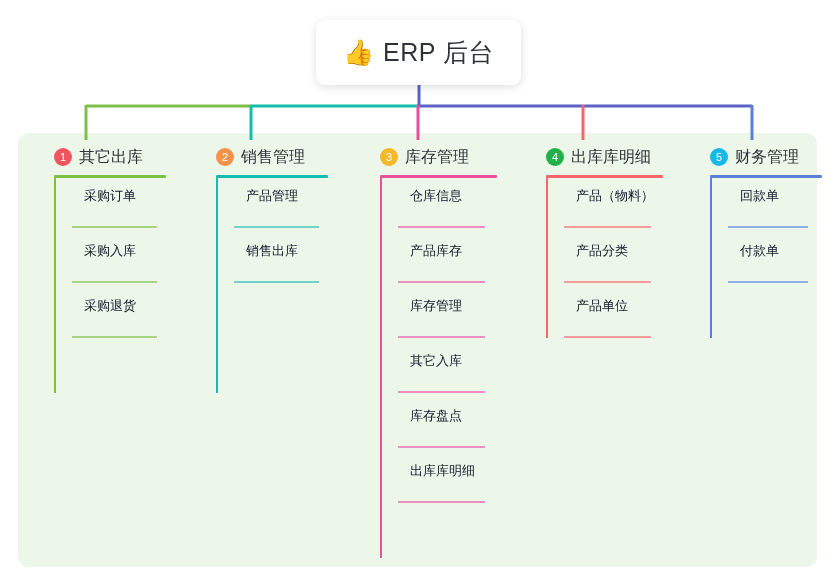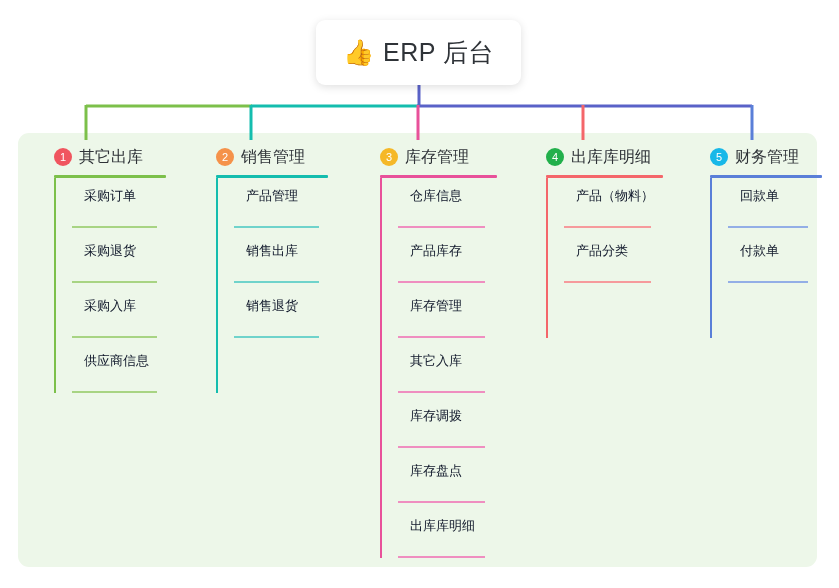--- a/index.html
+++ b/index.html
@@ -174,53 +174,45 @@
           <span class="col-title">其它出库</span>
         </div>
         <div class="head-rule" style="background: rgb(124, 192, 74); width: 112px; margin-left: 18px;"></div>
         <div class="items">
           <div class="spine" style="background: rgb(124, 192, 74); height: 215px;"></div>
           <div class="item">
             <span class="item-label">采购订单</span>
             <div class="item-rule" style="background: rgb(168, 212, 131); width: 85px;"></div>
           </div>
           <div class="item">
+            <span class="item-label">采购入库</span>
+            <div class="item-rule" style="background: rgb(168, 212, 131); width: 85px;"></div>
+          </div>
+          <div class="item">
             <span class="item-label">采购退货</span>
             <div class="item-rule" style="background: rgb(168, 212, 131); width: 85px;"></div>
           </div>
-          <div class="item">
-            <span class="item-label">采购入库</span>
-            <div class="item-rule" style="background: rgb(168, 212, 131); width: 85px;"></div>
-          </div>
-          <div class="item">
-            <span class="item-label">供应商信息</span>
-            <div class="item-rule" style="background: rgb(168, 212, 131); width: 85px;"></div>
-          </div>
         </div>
       </div>
       <div class="column" style="left: 198px; top: 145px; width: 150px;">
         <div class="col-head">
           <span class="badge" style="background: rgb(245, 146, 74);">2</span>
           <span class="col-title">销售管理</span>
         </div>
         <div class="head-rule" style="background: rgb(20, 189, 174); width: 112px; margin-left: 18px;"></div>
         <div class="items">
           <div class="spine" style="background: rgb(20, 189, 174); height: 215px;"></div>
           <div class="item">
             <span class="item-label">产品管理</span>
             <div class="item-rule" style="background: rgb(111, 211, 203); width: 85px;"></div>
           </div>
           <div class="item">
             <span class="item-label">销售出库</span>
             <div class="item-rule" style="background: rgb(111, 211, 203); width: 85px;"></div>
           </div>
-          <div class="item">
-            <span class="item-label">销售退货</span>
-            <div class="item-rule" style="background: rgb(111, 211, 203); width: 85px;"></div>
-          </div>
         </div>
       </div>
       <div class="column" style="left: 362px; top: 145px; width: 150px;">
         <div class="col-head">
           <span class="badge" style="background: rgb(245, 184, 40);">3</span>
           <span class="col-title">库存管理</span>
         </div>
         <div class="head-rule" style="background: rgb(232, 81, 154); width: 117px; margin-left: 18px;"></div>
         <div class="items">
           <div class="spine" style="background: rgb(232, 81, 154); height: 380px;"></div>
@@ -234,24 +226,20 @@
           </div>
           <div class="item">
             <span class="item-label">库存管理</span>
             <div class="item-rule" style="background: rgb(239, 142, 192); width: 87px;"></div>
           </div>
           <div class="item">
             <span class="item-label">其它入库</span>
             <div class="item-rule" style="background: rgb(239, 142, 192); width: 87px;"></div>
           </div>
           <div class="item">
-            <span class="item-label">库存调拨</span>
-            <div class="item-rule" style="background: rgb(239, 142, 192); width: 87px;"></div>
-          </div>
-          <div class="item">
             <span class="item-label">库存盘点</span>
             <div class="item-rule" style="background: rgb(239, 142, 192); width: 87px;"></div>
           </div>
           <div class="item">
             <span class="item-label">出库库明细</span>
             <div class="item-rule" style="background: rgb(239, 142, 192); width: 87px;"></div>
           </div>
         </div>
       </div>
       <div class="column" style="left: 528px; top: 145px; width: 150px;">
@@ -263,20 +251,24 @@
         <div class="items">
           <div class="spine" style="background: rgb(244, 102, 106); height: 160px;"></div>
           <div class="item">
             <span class="item-label">产品（物料）</span>
             <div class="item-rule" style="background: rgb(246, 154, 156); width: 87px;"></div>
           </div>
           <div class="item">
             <span class="item-label">产品分类</span>
             <div class="item-rule" style="background: rgb(246, 154, 156); width: 87px;"></div>
           </div>
+          <div class="item">
+            <span class="item-label">产品单位</span>
+            <div class="item-rule" style="background: rgb(246, 154, 156); width: 87px;"></div>
+          </div>
         </div>
       </div>
       <div class="column" style="left: 692px; top: 145px; width: 130px;">
         <div class="col-head">
           <span class="badge" style="background: rgb(24, 184, 232);">5</span>
           <span class="col-title">财务管理</span>
         </div>
         <div class="head-rule" style="background: rgb(90, 127, 216); width: 112px; margin-left: 18px;"></div>
         <div class="items">
           <div class="spine" style="background: rgb(90, 127, 216); height: 160px;"></div>

